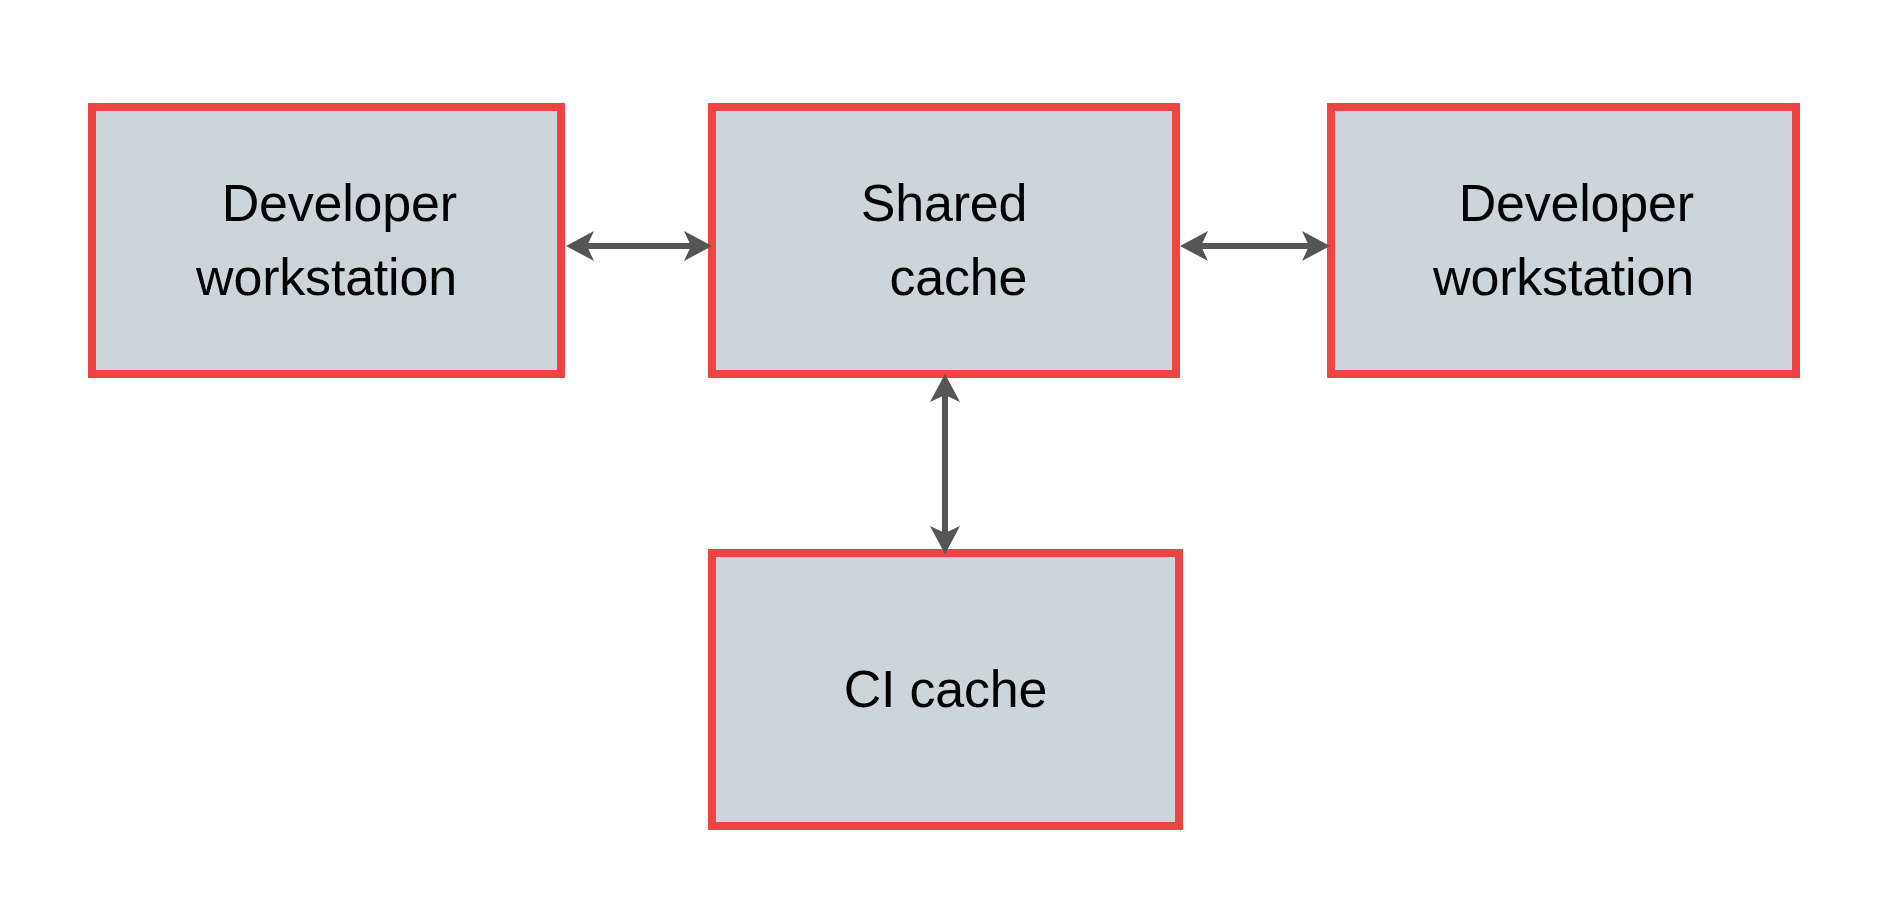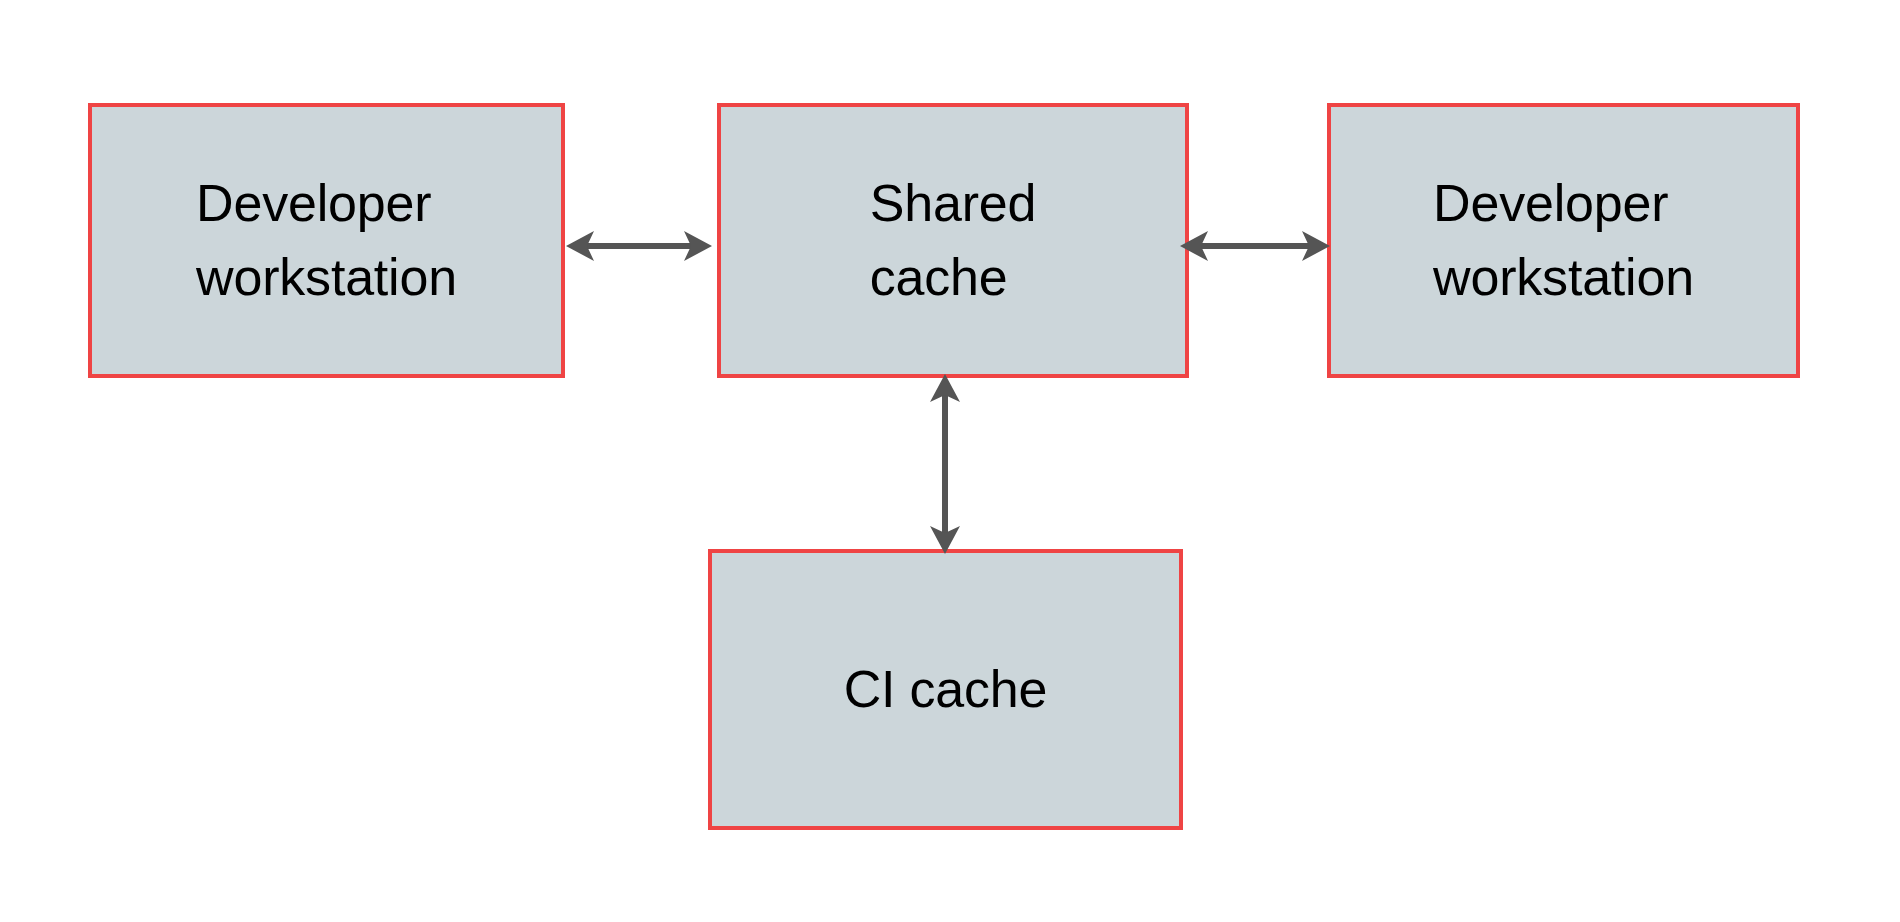--- a/index.html
+++ b/index.html
@@ -16,38 +16,38 @@
   #diagram-canvas {
     position: relative;
     width: 1900px;
     height: 922px;
     background: #ffffff;
   }
   .node {
     position: absolute;
     box-sizing: border-box;
     background: #ccd6da;
-    border: 4px solid #ef4444;
+    border: 8px solid #ef4444;
     display: flex;
     align-items: center;
     justify-content: center;
-    text-align: left;
+    text-align: right;
   }
   .node-label {
     color: #000000;
     font-family: "Liberation Sans", sans-serif;
     font-size: 52px;
     line-height: 1.42;
     font-weight: 400;
     letter-spacing: -0.2px;
     white-space: pre-line;
     padding: 0 12px;
   }
   #node-dev-left  { left: 88px;   top: 103px;  width: 477px; height: 275px; }
-  #node-shared    { left: 708px;  top: 103px;  width: 472px; height: 275px; margin-left: 9px; }
+  #node-shared    { left: 708px;  top: 103px;  width: 472px; height: 275px; }
   #node-dev-right { left: 1327px; top: 103px;  width: 473px; height: 275px; }
   #node-ci        { left: 708px;  top: 549px;  width: 475px; height: 281px; }
 
   .edge {
     position: absolute;
     pointer-events: none;
   }
   #edge-left-shared  { left: 560px;  top: 205px; width: 158px; height: 82px; }
   #edge-shared-right { left: 1172px; top: 205px; width: 165px; height: 82px; }
   #edge-shared-ci    { left: 900px;  top: 370px; width: 90px;  height: 188px; }

